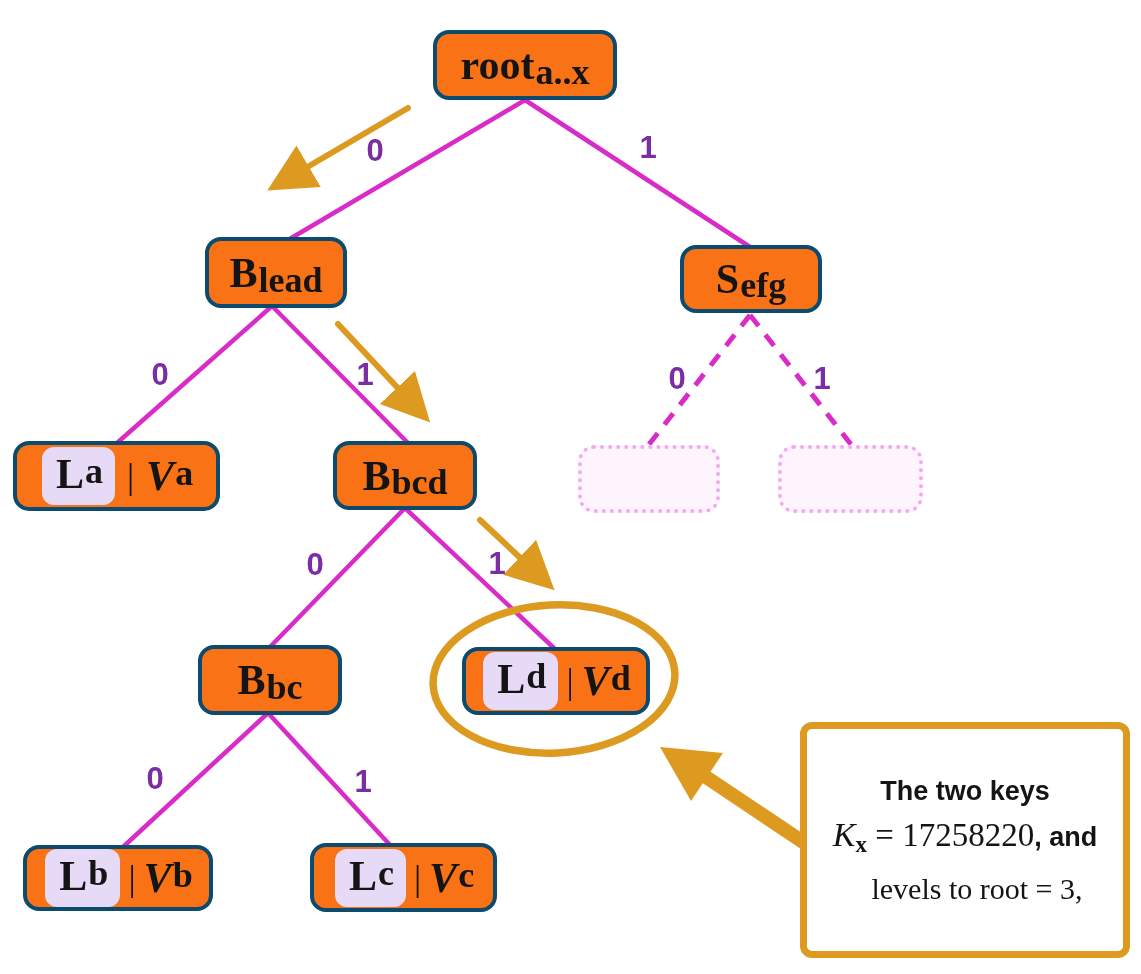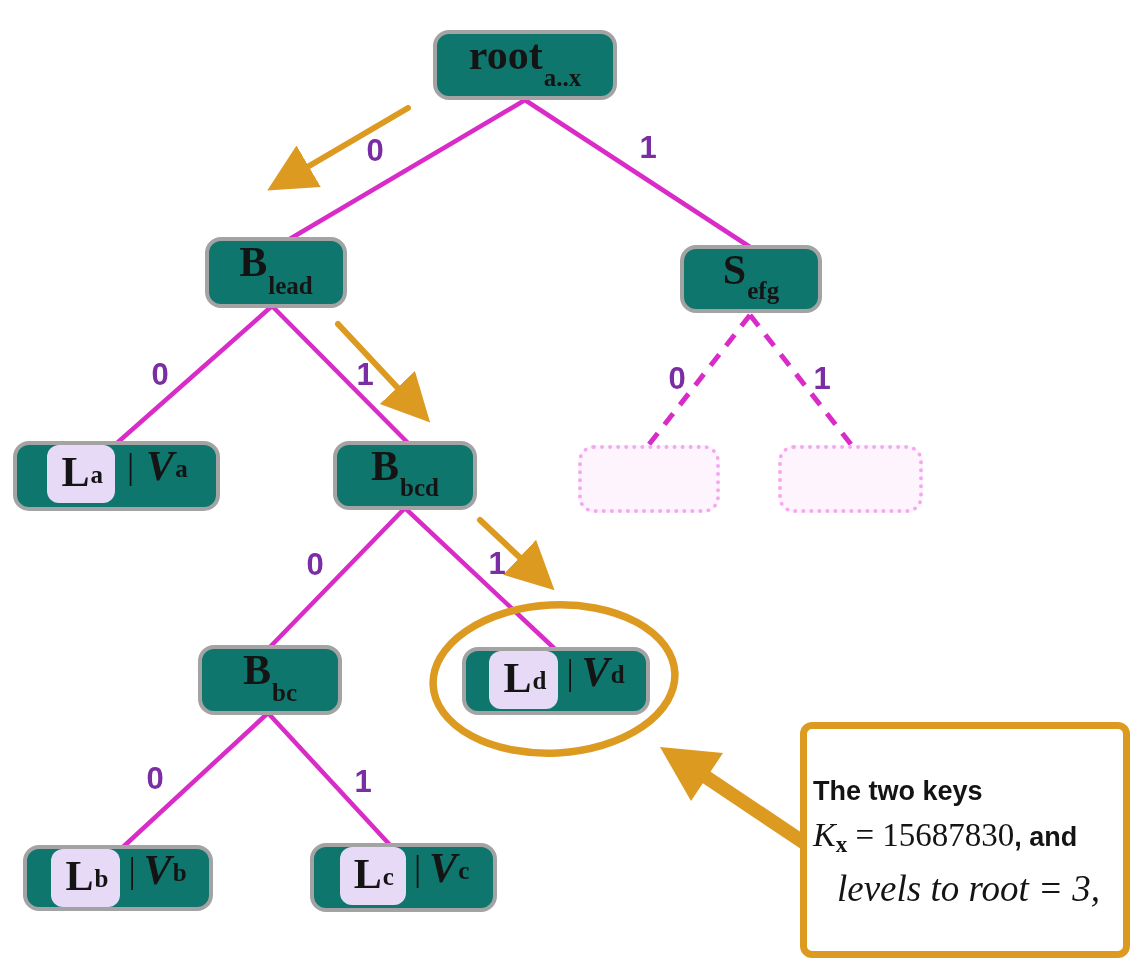--- a/index.html
+++ b/index.html
@@ -5,26 +5,26 @@
   html,body { margin:0; padding:0; background:#ffffff; }
   #canvas {
     position:relative; width:1141px; height:974px; background:#ffffff;
     overflow:hidden; font-family:"Liberation Serif", serif;
   }
   svg.layer { position:absolute; left:0; top:0; width:1141px; height:974px; }
 
   
   .node {
     position:absolute; box-sizing:border-box;
-    display:flex; align-items:flex-start; justify-content:center;
-    background:#0f766e; border:4px solid #a3a3a3; border-radius:16px;
+    display:flex; align-items:center; justify-content:center;
+    background:#f97316; border:4px solid #0c4a6e; border-radius:16px;
     color:#141414; white-space:nowrap;
   }
   .nl  { font-weight:bold; font-size:42px; line-height:1; }
-  .ns  { font-weight:bold; font-size:25px; line-height:1; vertical-align:-0.35em; align-self:flex-end; margin-bottom:6px; margin-left:1px; }
+  .ns  { font-weight:bold; font-size:36px; line-height:1; vertical-align:-0.35em; align-self:flex-end; margin-bottom:6px; margin-left:1px; }
   .nv  { font-style:italic; font-weight:600; font-size:42px; line-height:1; }
   .pair { display:inline-flex; align-items:center; }
   .chip {
     display:inline-flex; align-items:center; background:#e7daf7;
     border-radius:12px; padding:6px 12px 10px 14px; margin-left:2px;
   }
   .sep { font-size:36px; font-weight:400; margin:0 12px; color:#141414; }
   .empty-node {
     position:absolute; box-sizing:border-box;
     background:#fdf4fe; border:4px dotted #f3a8ef; border-radius:16px;
@@ -35,29 +35,29 @@
     position:absolute; transform:translate(-50%,-50%);
     font-family:"Liberation Sans", sans-serif; font-weight:700;
     font-size:31px; color:#7b2da3; line-height:1;
   }
 
   
   .callout {
     position:absolute; left:800px; top:722px; width:330px; height:236px;
     box-sizing:border-box; background:#ffffff;
     border:7px solid #dd9a20; border-radius:12px;
-    display:flex; flex-direction:column; align-items:flex-start; justify-content:center;
+    display:flex; flex-direction:column; align-items:center; justify-content:center;
     text-align:center; color:#141414; padding:4px 6px;
   }
   .c-line { line-height:44px; white-space:nowrap; }
   .c-sans { font-family:"Liberation Sans", sans-serif; font-weight:700; font-size:27px; }
   .c-math { font-size:33px; font-family:"Liberation Serif", serif; }
   .c-k    { font-style:italic; font-size:34px; }
   .c-ksub { font-weight:bold; font-size:23px; vertical-align:-0.25em; }
-  .c-ital { font-style:italic; font-size:37px; font-family:"Liberation Serif", serif;margin-left:24px; }
+  .c-ital { font-size:30px; font-family:"Liberation Serif", serif;margin-left:24px; }
 </style>
 </head>
 <body>
 
 <div id="canvas">
 
   <svg class="layer" viewBox="0 0 1141 974">
     <defs>
       <marker id="ahO" markerWidth="9" markerHeight="9" refX="6.5" refY="4" orient="auto" markerUnits="strokeWidth">
         <path d="M0,0 L8,4 L0,8 z" fill="#dd9a20"></path>
@@ -169,18 +169,18 @@
   <span class="elabel" style="left:677px; top:378px;">0</span>
   <span class="elabel" style="left:822px; top:378px;">1</span>
   <span class="elabel" style="left:315px; top:564px;">0</span>
   <span class="elabel" style="left:497px; top:563px;">1</span>
   <span class="elabel" style="left:155px; top:778px;">0</span>
   <span class="elabel" style="left:363px; top:781px;">1</span>
 
   <div class="callout">
     <div class="c-line c-sans">The two keys</div>
     <div class="c-line c-math">
-      <span class="c-k">K</span><span class="c-ksub">x</span><span> = 15687830</span><span class="c-sans">, and</span>
+      <span class="c-k">K</span><span class="c-ksub">x</span><span> = 17258220</span><span class="c-sans">, and</span>
     </div>
     <div class="c-line c-ital">levels to root = 3,</div>
   </div>
 
 </div>
 
 </body></html>

